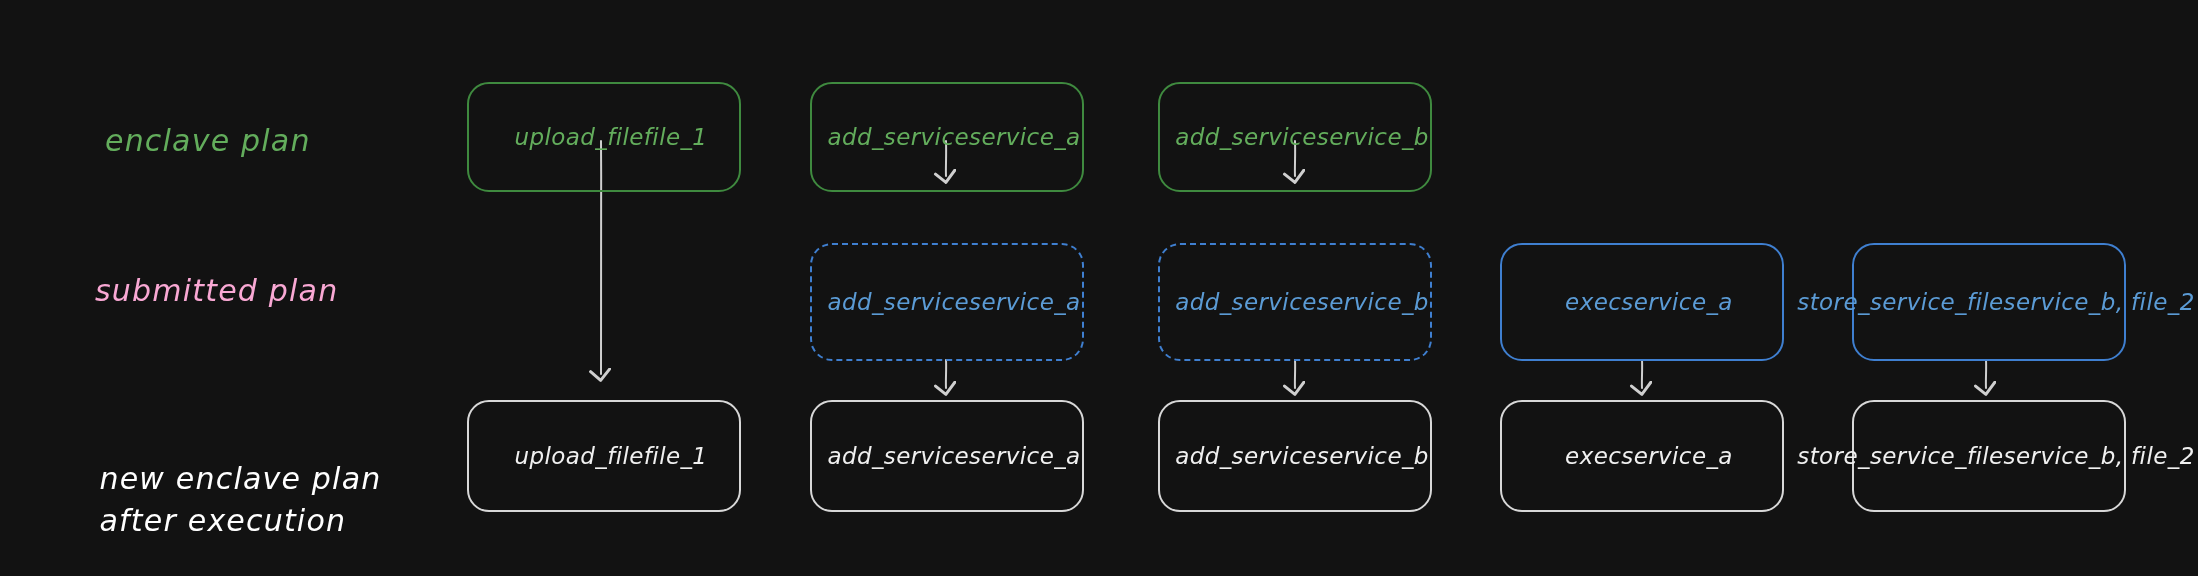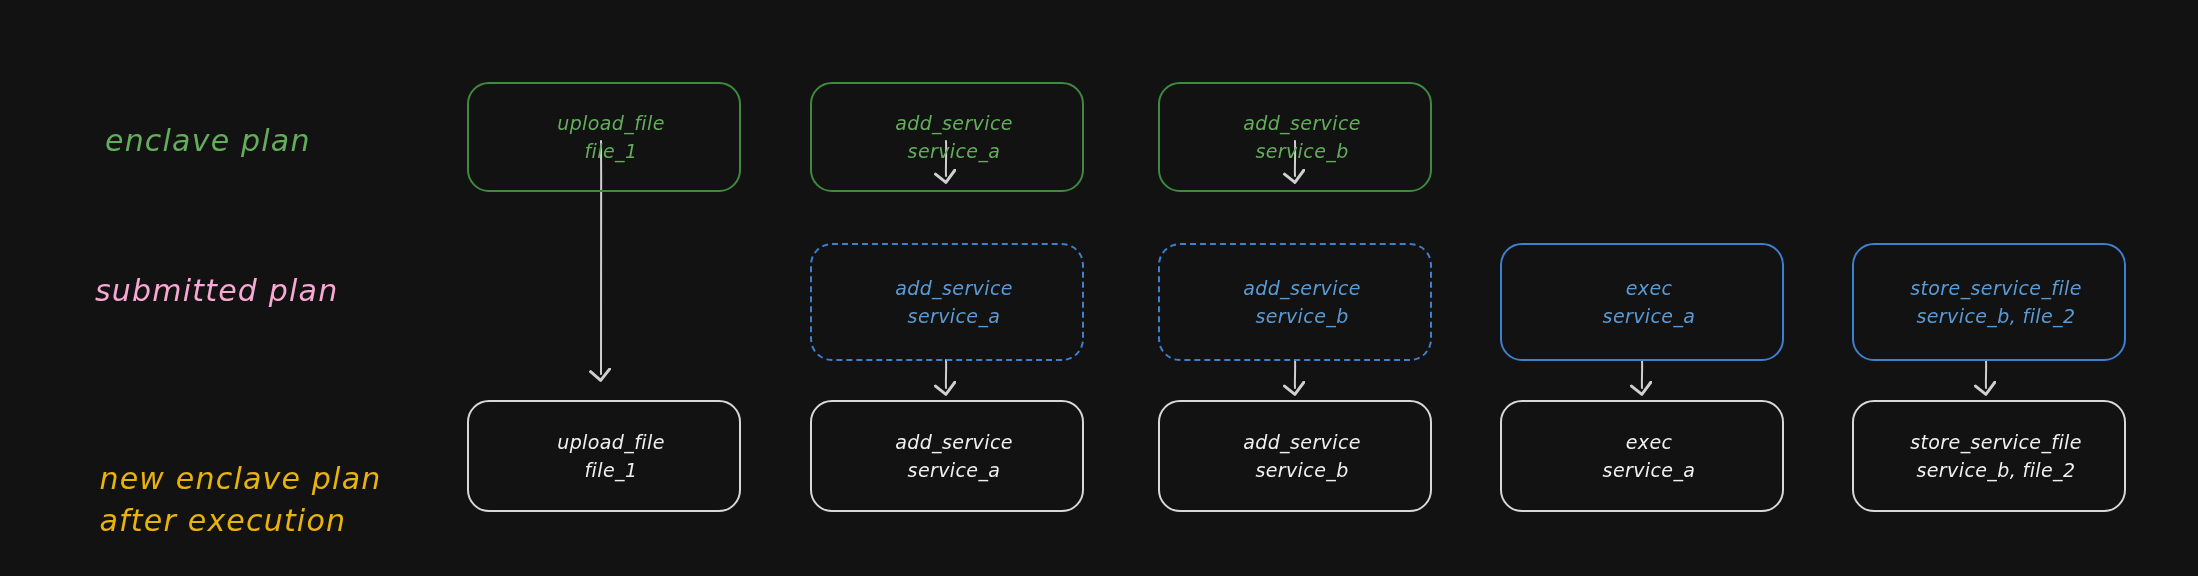--- a/index.html
+++ b/index.html
@@ -28,33 +28,33 @@
     font-style: italic;
     font-weight: 400;
     font-size: 30px;
     letter-spacing: 1.2px;
     line-height: 1.42;
     white-space: pre;
     text-align: left;
   }
   .row-label.green { color: #63ad5c; }
   .row-label.blue  { color: #f9a8d4; }
-  .row-label.white { color: #eab308; }
+  .row-label.white { color: #ffffff; }
 
   .node {
     position: absolute;
     box-sizing: border-box;
     display: flex;
-    flex-direction: column;
+    flex-direction: row;
     align-items: center;
     justify-content: center;
     border-radius: 22px;
     font-family: "DejaVu Sans", sans-serif;
     font-style: italic;
-    font-size: 19px;
+    font-size: 23px;
     line-height: 1.48;
     letter-spacing: 0.4px;
     text-align: center;
     background: transparent;
     white-space: pre;
     padding-left: 14px;
   }
   .node .ln { display: block; }
 
   .node.green {

